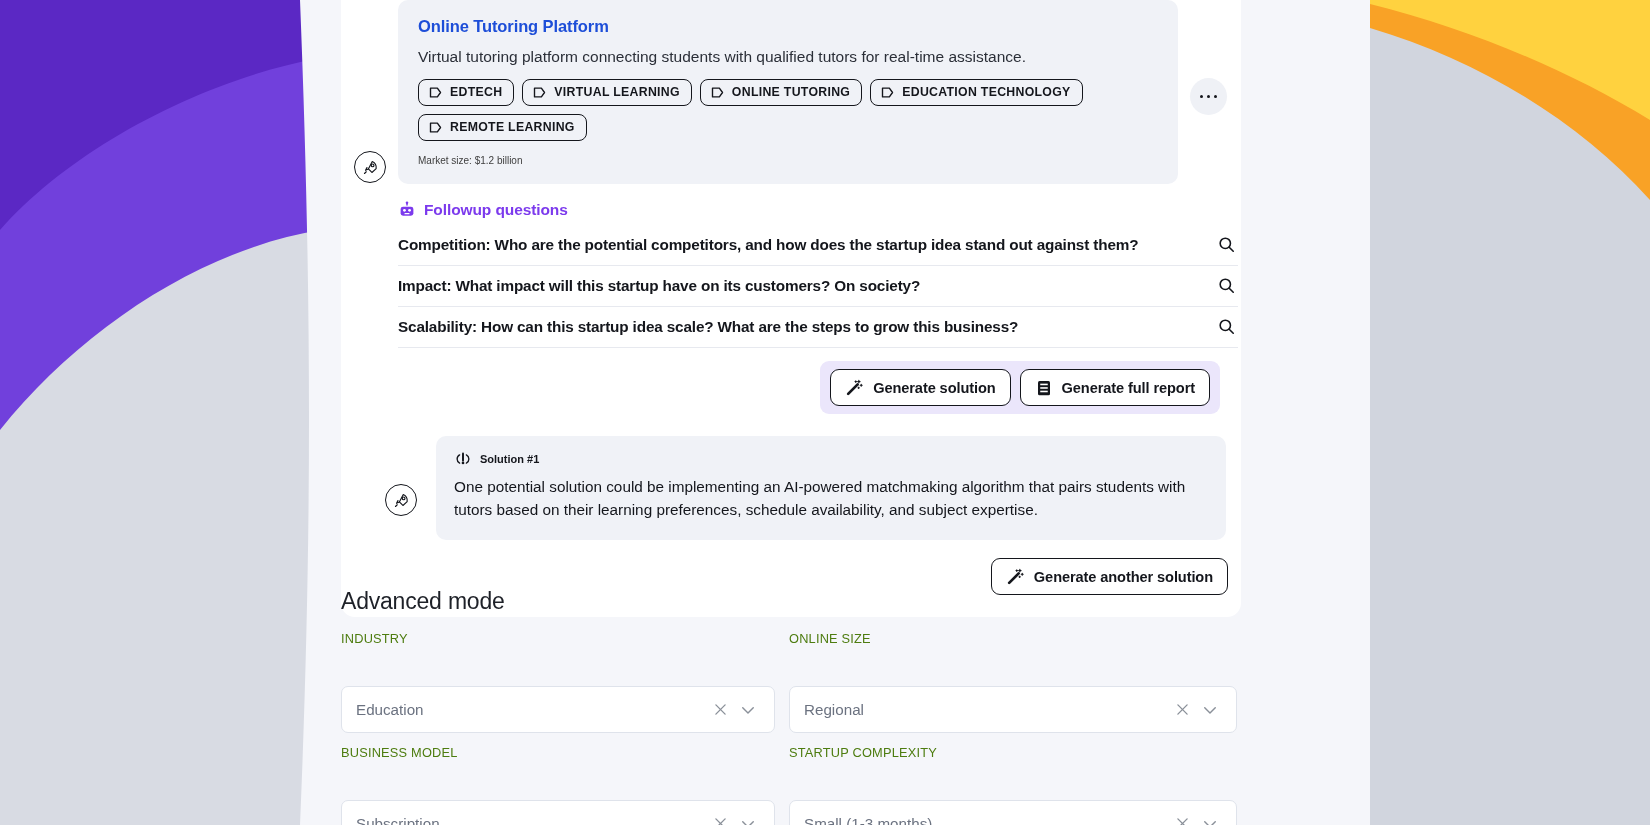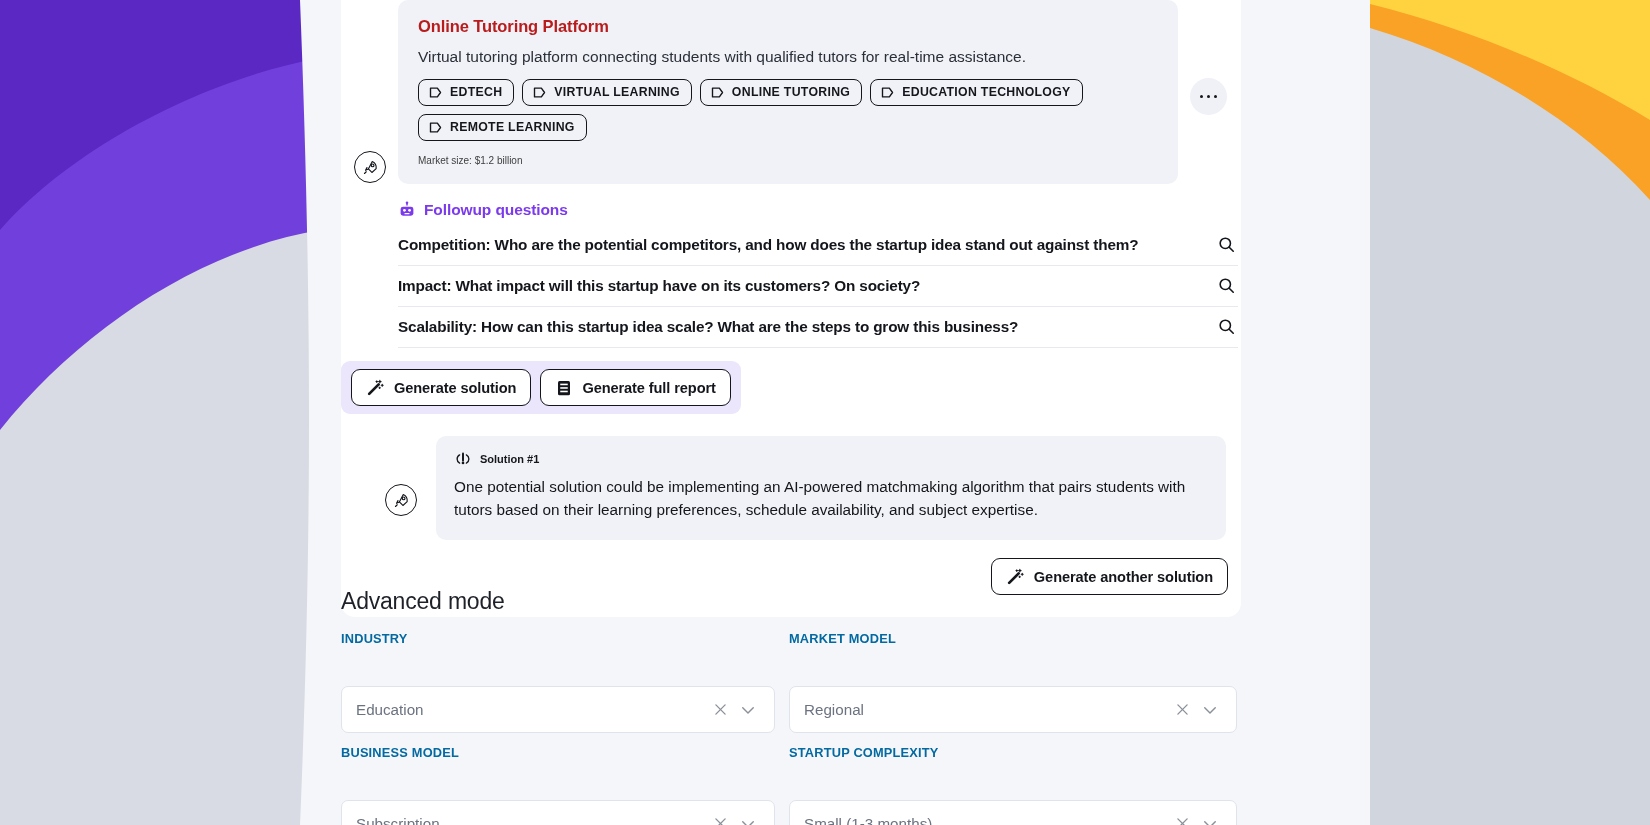--- a/index.html
+++ b/index.html
@@ -30,21 +30,21 @@
 
   
   .idea-card {
     margin: 0 0 0 57px;
     width: 780px;
     background: #F0F2F7;
     border-radius: 10px;
     padding: 17px 20px 18px 20px;
   }
   .idea-title {
-    font-size: 16.5px; font-weight: bold; color: #b91c1c;
+    font-size: 16.5px; font-weight: bold; color: #1d4ed8;
     letter-spacing: -0.1px;
   }
   .idea-desc {
     margin-top: 11px;
     font-size: 15.5px; color: #2B2F38; line-height: 1.25;
   }
   .tag-row { display: flex; flex-wrap: wrap; gap: 8px; margin-top: 13px; }
   .tag {
     display: inline-flex; align-items: flex-start; gap: 7px;
     background: #F0F2F7;
@@ -91,21 +91,21 @@
     display: flex; align-items: center; justify-content: space-between;
     border-bottom: 1px solid #E7E9EF;
     padding: 10px 0 11px 0;
     gap: 27px;
   }
   .fu-item:last-child { border-bottom: 1px solid #E7E9EF; }
   .fu-text { font-size: 15.3px; font-weight: bold; color: #14161C; letter-spacing: -0.15px; }
   .fu-search { flex: 0 0 auto; padding-right: 2px; }
 
   
-  .action-wrap { display: flex; justify-content: flex-start; margin: 13px 0 0 0; padding-right: 21px; }
+  .action-wrap { display: flex; justify-content: flex-end; margin: 13px 0 0 0; padding-right: 21px; }
   .action-bar {
     background: #EBE6FB;
     border-radius: 9px;
     padding: 8px 10px;
     display: flex; gap: 9px;
   }
   .btn {
     display: inline-flex; align-items: center; gap: 9px;
     background: #FFFFFF;
     border: 1.6px solid #14161C;
@@ -138,21 +138,21 @@
   .advanced {
     position: absolute; left: 341px; top: 588px; width: 900px;
   }
   .adv-title { font-size: 23px; color: #1E2128; letter-spacing: -0.2px; }
   .adv-grid {
     margin-top: 16px;
     display: grid; grid-template-columns: 434px 448px; column-gap: 14px; row-gap: 0px;
   }
   .field { margin-bottom: 12px; }
   .field-label {
-    font-size: 12.8px; font-weight: bold; color: #0369a1; letter-spacing: .2px;
+    font-size: 12.8px; font-weight: normal; color: #4d7c0f; letter-spacing: .2px;
     margin-bottom: 7px;
   }
   .select {
     height: 47px;
     background: #FFFFFF;
     border: 1px solid #DFE3EB;
     border-radius: 7px;
     display: flex; align-items: center;
     padding: 0 12px 0 14px;
     margin-top: 40px;
@@ -387,21 +387,21 @@
           </span>
           <span class="sel-icon">
             <svg width="18" height="18" viewBox="0 0 24 24" fill="none" stroke="#8A9099" stroke-width="1.9" stroke-linecap="round" stroke-linejoin="round">
               <polyline points="5,9 12,16 19,9"></polyline>
             </svg>
           </span>
         </div>
       </div>
 
       <div class="field">
-        <div class="field-label">MARKET MODEL</div>
+        <div class="field-label">ONLINE SIZE</div>
         <div class="select">
           <span class="select-value">Regional</span>
           <span class="sel-icon">
             <svg width="17" height="17" viewBox="0 0 24 24" fill="none" stroke="#8A9099" stroke-width="1.9" stroke-linecap="round">
               <line x1="5.5" y1="5.5" x2="18.5" y2="18.5"></line>
                 <line x1="18.5" y1="5.5" x2="5.5" y2="18.5"></line>
             </svg>
           </span>
           <span class="sel-icon">
             <svg width="18" height="18" viewBox="0 0 24 24" fill="none" stroke="#8A9099" stroke-width="1.9" stroke-linecap="round" stroke-linejoin="round">

